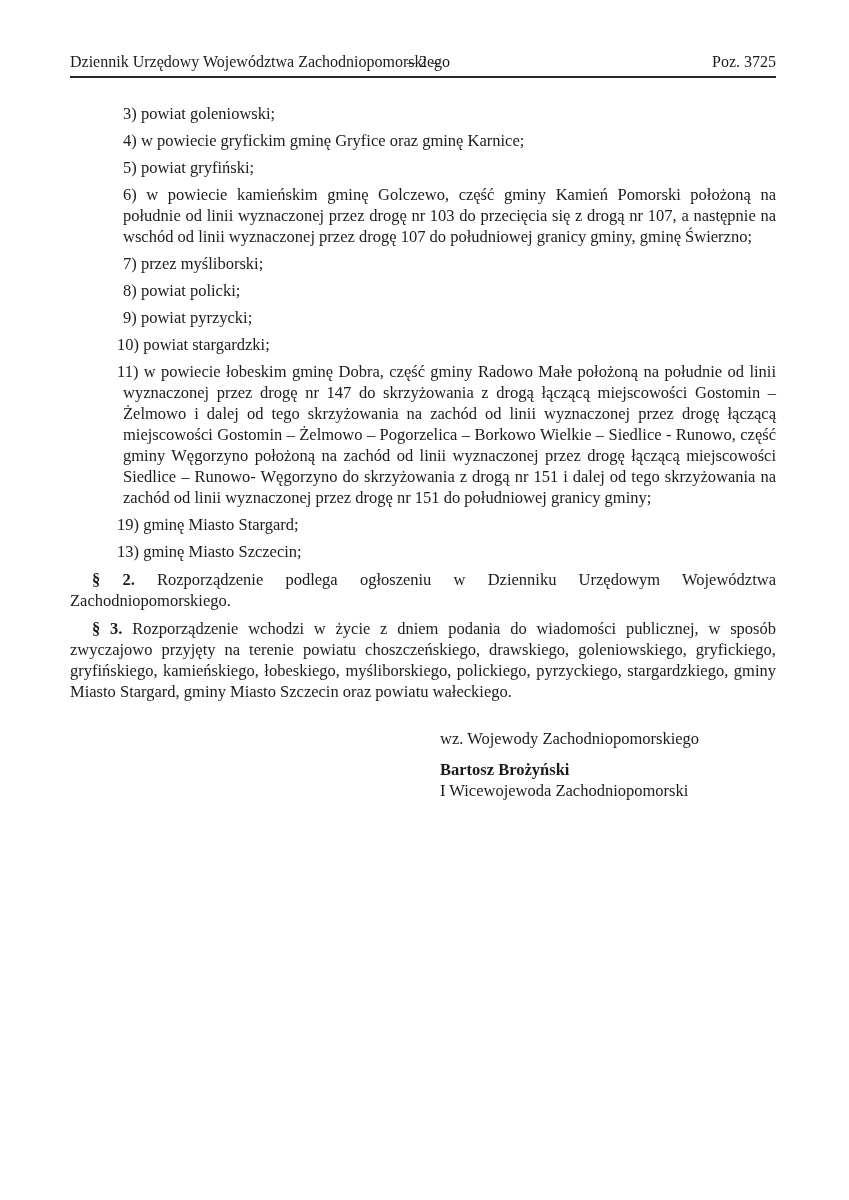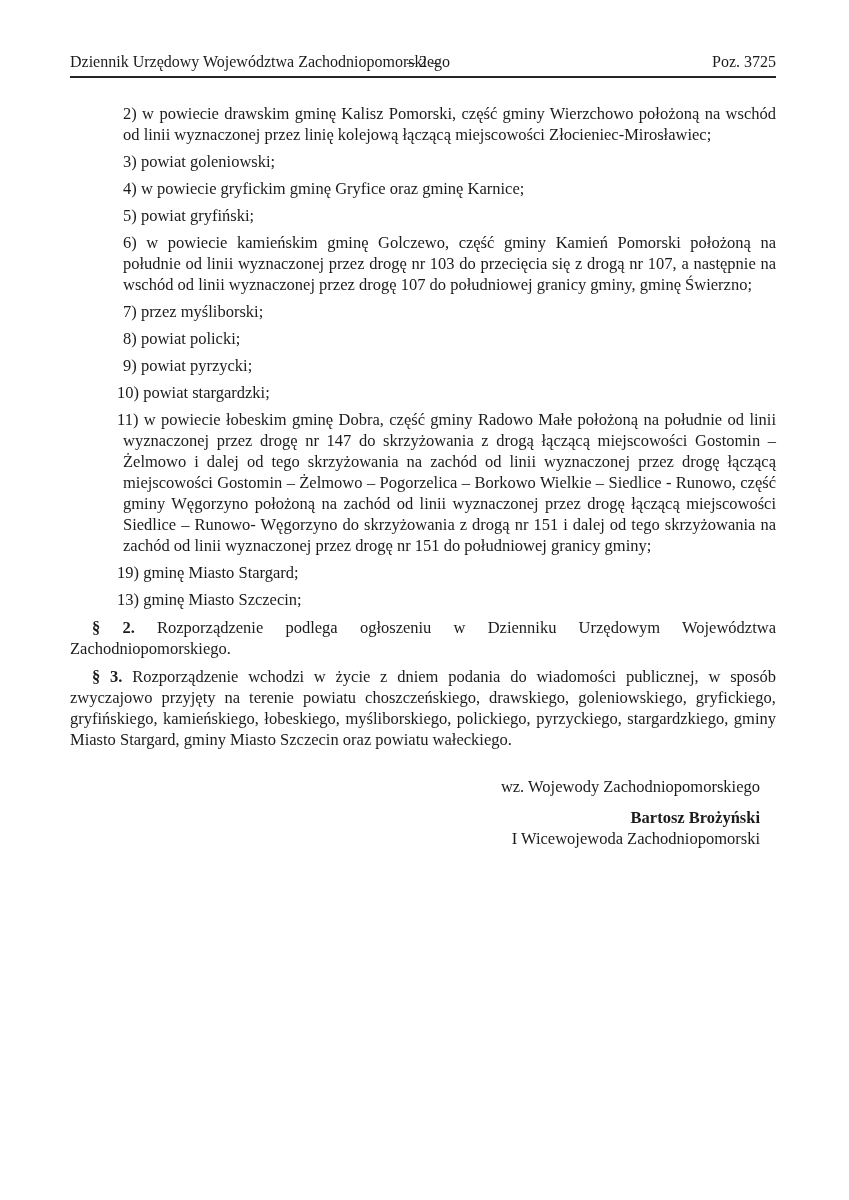--- a/index.html
+++ b/index.html
@@ -47,39 +47,38 @@
   .para {
     margin: 7px 0 0 0;
     text-indent: 22px;
     text-align: justify;
   }
   .bold { font-weight: bold; }
   
   .signature {
     width: 320px;
     margin: 26px 0 0 370px;
-    text-align: right;
+    text-align: left;
   }
   .signature .sig-name { margin-top: 10px; font-weight: bold; }
 </style>
 </head>
 <body>
 
 <div class="page">
 
   <div class="doc-header">
     <span class="journal-title">Dziennik Urzędowy Województwa Zachodniopomorskiego</span>
     <span class="page-marker">– 2 –</span>
     <span class="poz">Poz. 3725</span>
   </div>
   <hr class="header-rule">
 
   <div class="doc-body">
 
-    <p class="list-item"><span class="num">2)</span> <span>w powiecie drawskim gminę Kalisz Pomorski, część gminy Wierzchowo położoną na wschód od linii wyznaczonej przez linię kolejową łączącą miejscowości Złocieniec-Mirosławiec;</span></p>
     <p class="list-item"><span class="num">3)</span> <span>powiat goleniowski;</span></p>
     <p class="list-item"><span class="num">4)</span> <span>w powiecie gryfickim gminę Gryfice oraz gminę Karnice;</span></p>
     <p class="list-item"><span class="num">5)</span> <span>powiat gryfiński;</span></p>
     <p class="list-item"><span class="num">6)</span> <span>w powiecie kamieńskim gminę Golczewo, część gminy Kamień Pomorski położoną na południe od linii wyznaczonej przez drogę nr 103 do przecięcia się z drogą nr 107, a następnie na wschód od linii wyznaczonej przez drogę 107 do południowej granicy gminy, gminę Świerzno;</span></p>
     <p class="list-item"><span class="num">7)</span> <span>przez myśliborski;</span></p>
     <p class="list-item"><span class="num">8)</span> <span>powiat policki;</span></p>
     <p class="list-item"><span class="num">9)</span> <span>powiat pyrzycki;</span></p>
     <p class="list-item wide"><span class="num">10)</span> <span>powiat stargardzki;</span></p>
     <p class="list-item wide"><span class="num">11)</span> <span>w powiecie łobeskim gminę Dobra, część gminy Radowo Małe położoną na południe od linii wyznaczonej przez drogę nr 147 do skrzyżowania z drogą łączącą miejscowości Gostomin – Żelmowo i dalej od tego skrzyżowania na zachód od linii wyznaczonej przez drogę łączącą miejscowości Gostomin – Żelmowo – Pogorzelica – Borkowo Wielkie – Siedlice - Runowo, część gminy Węgorzyno położoną na zachód od linii wyznaczonej przez drogę łączącą miejscowości Siedlice – Runowo- Węgorzyno do skrzyżowania z drogą nr 151 i dalej od tego skrzyżowania na zachód od linii wyznaczonej przez drogę nr 151 do południowej granicy gminy;</span></p>
     <p class="list-item wide"><span class="num">19)</span> <span>gminę Miasto Stargard;</span></p>

